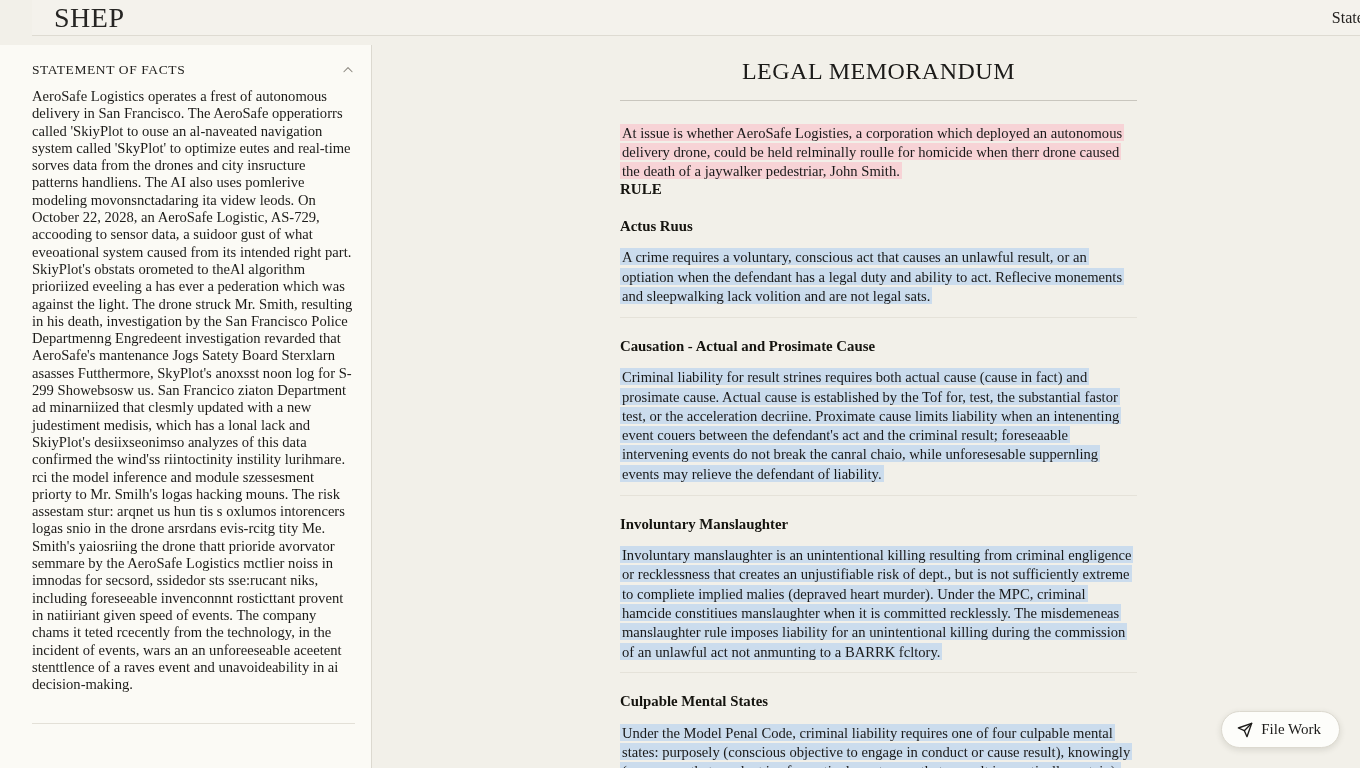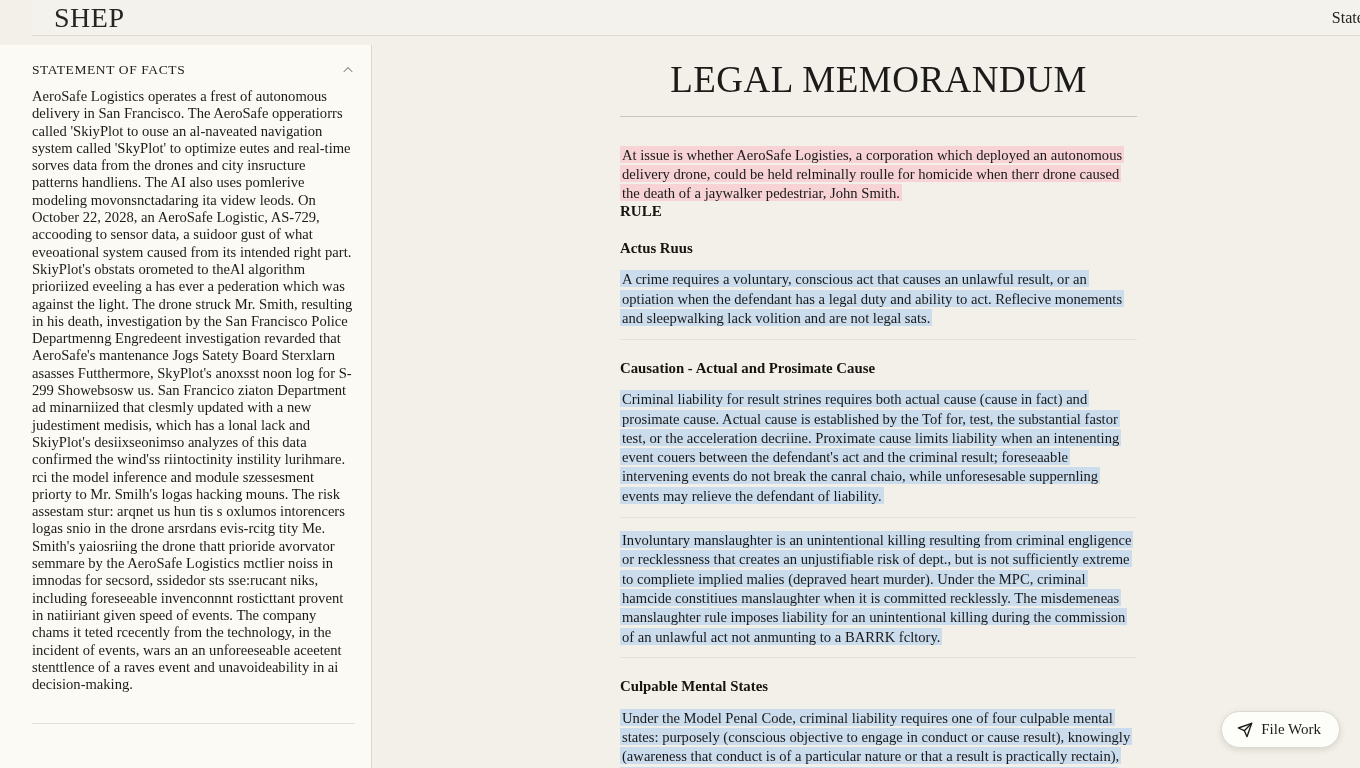--- a/index.html
+++ b/index.html
@@ -58,33 +58,33 @@
     width: 987px; height: 723px;
     overflow: hidden;
   }
   .doc {
     width: 517px;
     margin-left: 247px;
     padding-top: 13px;
   }
   .doc-title {
     text-align: center;
-    font-size: 37px;
+    font-size: 24px;
     letter-spacing: 0.5px;
     color: #1c1b19;
     font-weight: 500;
   }
   .title-divider {
     margin-top: 15px;
     border: none; border-top: 1px solid #c9c6be;
   }
   .para {
     font-size: 14.6px; line-height: 19.3px;
   }
-  .issue-para { margin-top: 28px; }
+  .issue-para { margin-top: 22px; }
   .hl {
     padding: 0.5px 2px;
     -webkit-box-decoration-break: clone;
     box-decoration-break: clone;
   }
   .hl-pink { background: #f7d3d6; }
   .hl-blue { background: #cbdced; }
   .rule-heading {
     font-size: 15px; font-weight: bold; color: #15140f;
   }
@@ -158,20 +158,21 @@
 
     <section class="section">
       <h3 class="section-heading">Causation - Actual and Prosimate Cause</h3>
       <p class="para section-body">
         <span class="hl hl-blue">Criminal liability for result strines requires both actual cause (cause in fact) and prosimate cause. Actual cause is established by the Tof for, test, the substantial fastor test, or the acceleration decriine. Proximate cause limits liability when an intenenting event couers between the defendant's act and the criminal result; foreseaable intervening events do not break the canral chaio, while unforesesable suppernling events may relieve the defendant of liability.</span>
       </p>
       <hr class="section-divider">
     </section>
 
     <section class="section">
+      <h3 class="section-heading">Involuntary Manslaughter</h3>
       <p class="para section-body">
         <span class="hl hl-blue">Involuntary manslaughter is an unintentional killing resulting from criminal engligence or recklessness that creates an unjustifiable risk of dept., but is not sufficiently extreme to compliete implied malies (depraved heart murder). Under the MPC, criminal hamcide constitiues manslaughter when it is committed recklessly. The misdemeneas manslaughter rule imposes liability for an unintentional killing during the commission of an unlawful act not anmunting to a BARRK fcltory.</span>
       </p>
       <hr class="section-divider">
     </section>
 
     <section class="section">
       <h3 class="section-heading">Culpable Mental States</h3>
       <p class="para section-body">
         <span class="hl hl-blue">Under the Model Penal Code, criminal liability requires one of four culpable mental states: purposely (conscious objective to engage in conduct or cause result), knowingly (awareness that conduct is of a particular nature or that a result is practically rectain), recklessly recossious disrugual of a substantial and unjustifiable risks, or negligently (should be aware of a substantial and unjustifiable risk that a reasonable person would observz).</span>

